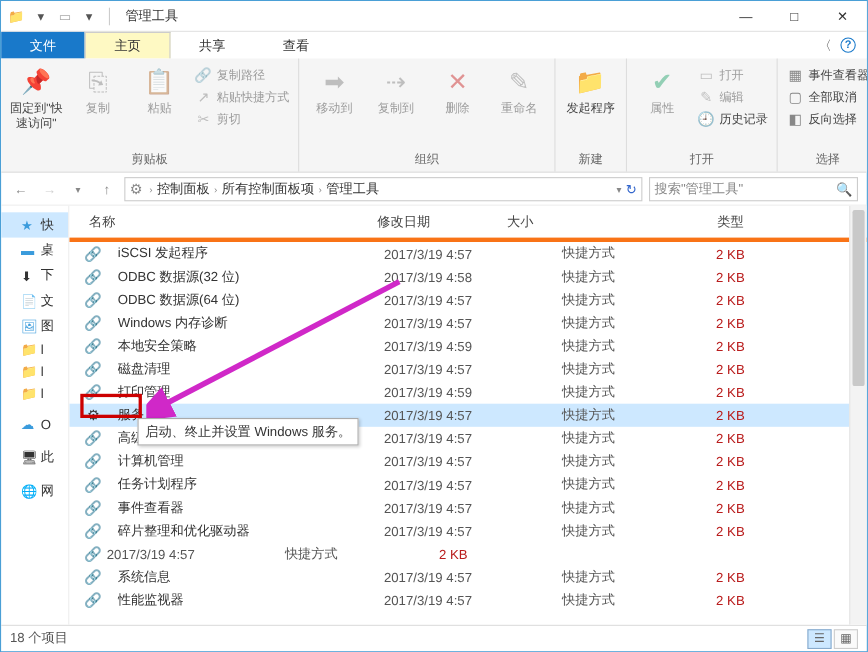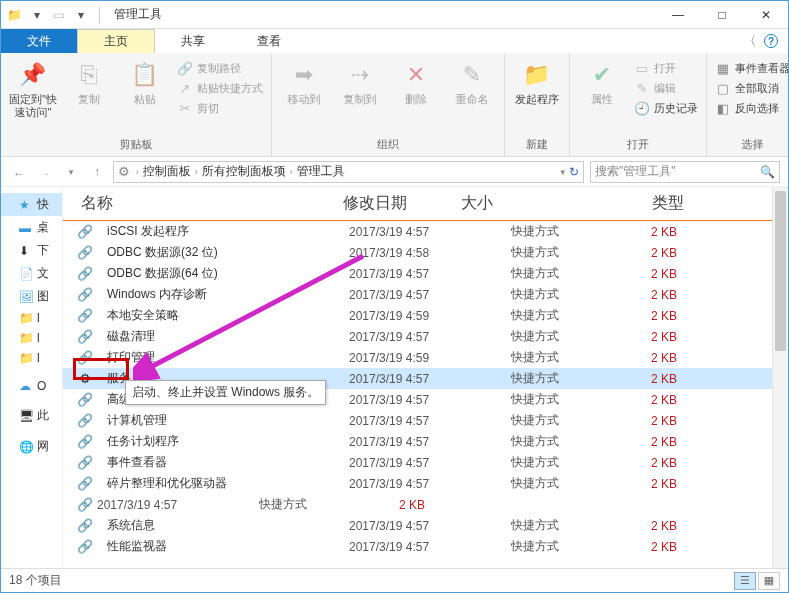--- a/index.html
+++ b/index.html
@@ -45,21 +45,21 @@
 .addrrow .search-box .sico { margin-left: auto; color: #555; }
 
 
 .content { display: flex; height: calc(100% - 28px - 24px - 104px - 30px - 24px); }
 .nav { width: 62px; border-right: 1px solid #eee; overflow: hidden; padding-top: 6px; }
 .nav .nit { display: flex; align-items: center; gap: 4px; padding: 3px 6px 3px 18px; font-size: 12px; color: #333; white-space: nowrap; }
 .nav .nit .ic { width: 14px; height: 14px; font-size: 12px; }
 .nav .nit.sel { background: #cde8ff; }
 
 .main { flex: 1; overflow: hidden; position: relative; }
-.cols { display: flex; font-size: 16px; color: #444; border-bottom: 1px solid #f97316; padding-left: 14px; }
+.cols { display: flex; font-size: 12px; color: #444; border-bottom: 4px solid #f97316; padding-left: 14px; }
 .cols .c { padding: 6px 4px; }
 .cols .c.name { width: 262px; }
 .cols .c.date { width: 118px; }
 .cols .c.type { width: 140px; }
 .cols .c.size { flex: 1; }
 
 .rows { font-size: 12px; color: #333; }
 .row { display: flex; align-items: center; padding-left: 14px; height: 21px; }
 .row.sel { background: #cde8ff; }
 .row .ic { width: 16px; height: 16px; margin-right: 4px; font-size: 13px; display: flex; align-items: center; justify-content: center; }

